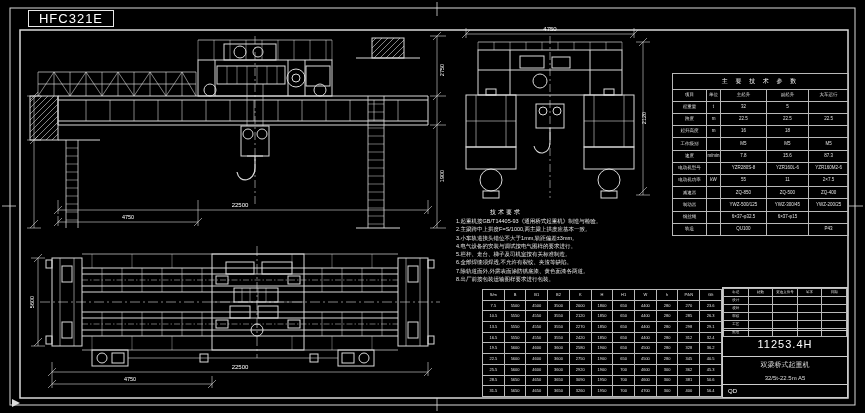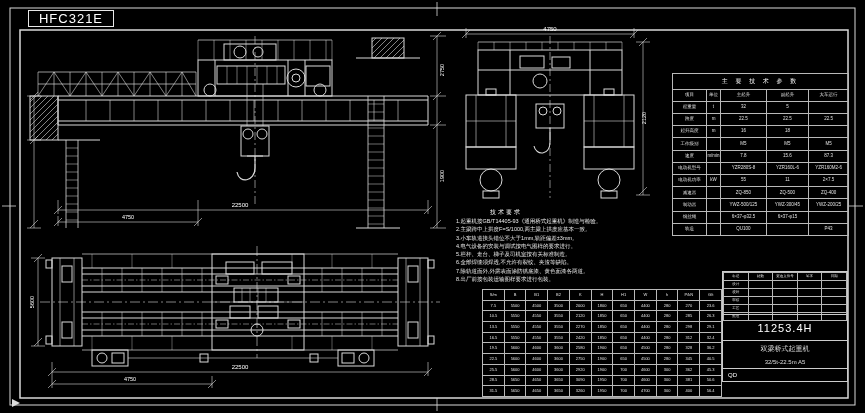--- a/index.html
+++ b/index.html
@@ -13,21 +13,21 @@
   .tbl-title{font-size:6px !important;letter-spacing:3px;color:#fff !important;}
   #corner-label{left:28px;top:10px;width:84px;height:15px;border:1px solid #e8e8e8;
                 display:flex;align-items:center;justify-content:center;
                 font-size:13px;letter-spacing:1px;color:#fff;}
   #param-table{left:672px;top:73px;width:176px;height:163px;}
   #dim-table{left:482px;top:289px;width:240px;height:108px;}
   #dim-table td{font-size:4px;}
   #notes{left:456px;top:208px;width:200px;height:78px;font-size:5.5px;line-height:1.5;color:#e8e8e8;}
   #notes .notes-title{font-size:6px;letter-spacing:2px;margin-left:34px;color:#fff;}
   .note-line{white-space:nowrap;overflow:hidden;}
-  #title-block{left:722px;top:271px;width:126px;height:111px;border:1px solid #ccc;
+  #title-block{left:722px;top:287px;width:126px;height:111px;border:1px solid #ccc;
                display:flex;flex-direction:column;box-sizing:border-box;}
   #sig-grid{height:42px;}
   #sig-grid td{font-size:3.5px;height:7px;}
   #drawing-no{height:25px;border-top:0.5px solid #ccc;display:flex;align-items:center;
               justify-content:center;font-size:11px;letter-spacing:1px;color:#fff;}
   #product-name{height:15px;border-top:0.5px solid #ccc;display:flex;align-items:center;
                 justify-content:center;font-size:7px;}
   #product-spec{height:12px;display:flex;align-items:center;justify-content:center;font-size:6px;}
   #tb-bottom{flex:1;border-top:0.5px solid #ccc;display:flex;align-items:center;
              padding-left:5px;font-size:6px;color:#fff;}

